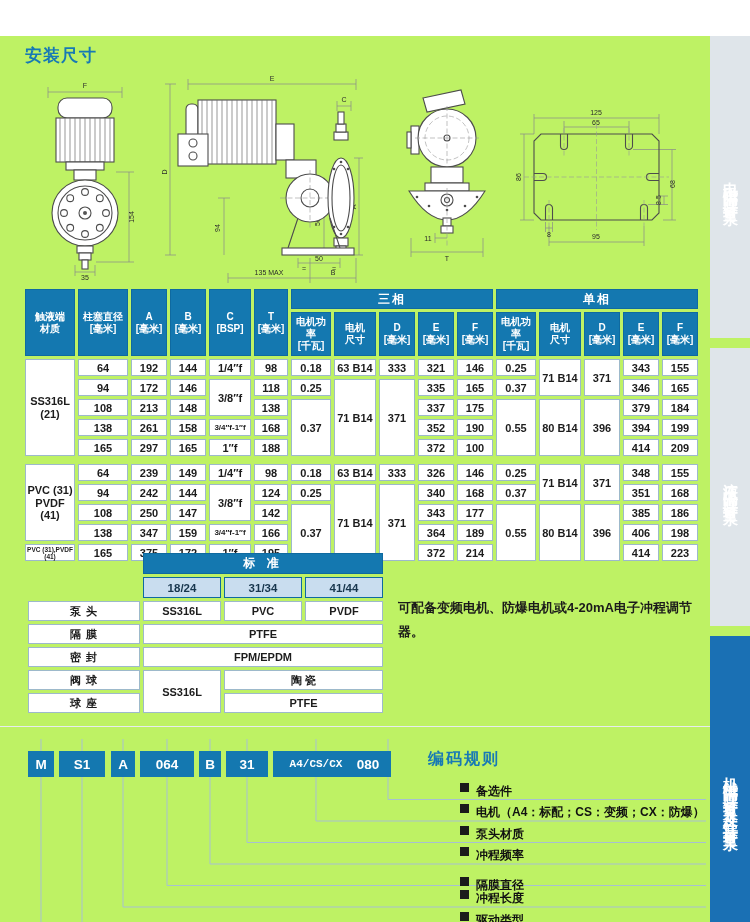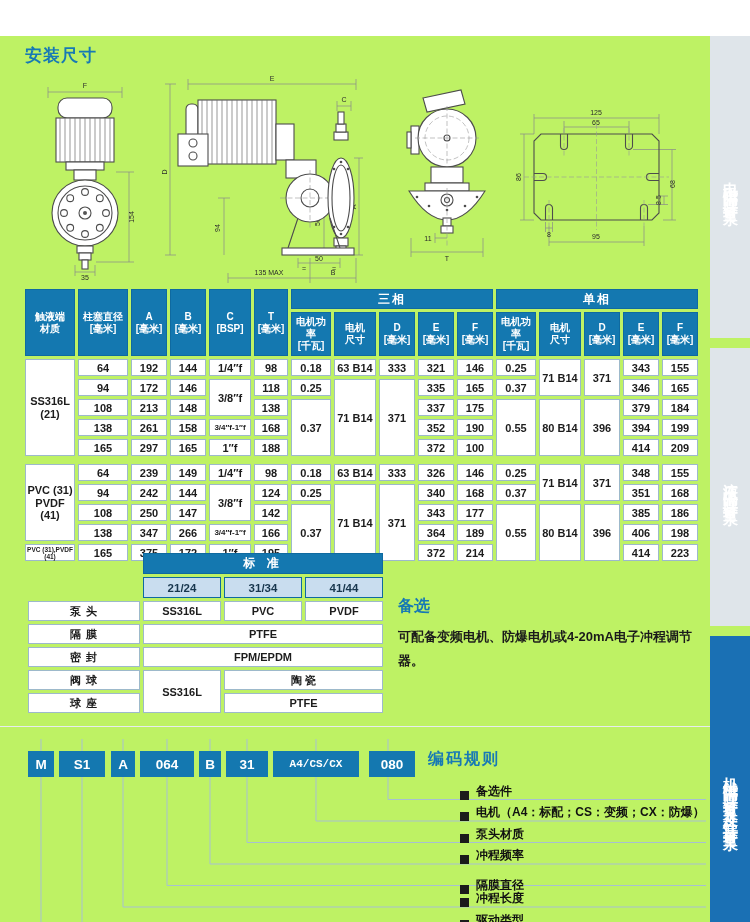--- a/index.html
+++ b/index.html
@@ -54,23 +54,23 @@
 
   .divider{position:absolute;left:0;top:690px;width:710px;height:1px;background:#e7ecef;}
 
   
   .coding{position:absolute;left:0;top:700px;width:750px;height:222px;}
   .coding svg.lines{position:absolute;left:0;top:0;pointer-events:none;}
   .cb{position:absolute;top:15px;height:26px;background:#1478b0;color:#fff;font-weight:700;
       display:flex;align-items:center;justify-content:center;font-size:13.5px;}
   .cb0{left:28px;width:26px;} .cb1{left:59px;width:46px;} .cb2{left:111px;width:24px;}
   .cb3{left:140px;width:54px;} .cb4{left:199px;width:22px;} .cb5{left:226px;width:42px;}
-  .cb6{left:273px;width:86px;font-size:11px;font-family:Liberation Mono, monospace;} .cb7{left:369px;width:46px;}
+  .cb6{left:273px;width:86px;font-size:11px;font-family:Liberation Mono, monospace;} .cb7{left:345px;width:46px;}
   .code-title{position:absolute;left:428px;top:13px;font-size:16px;font-weight:700;color:#1779b5;letter-spacing:2px;}
-  .leg{position:absolute;left:424px;height:17px;display:flex;align-items:flex-end;gap:7px;
+  .leg{position:absolute;left:424px;height:17px;display:flex;align-items:flex-start;gap:7px;
        font-size:12px;font-weight:600;color:#111;white-space:nowrap;padding-left:36px;}
   .leg .bullet{width:9px;height:9px;background:#1b1b1b;flex:0 0 auto;}
   .l0{top:47px;} .l1{top:68px;} .l2{top:90px;} .l3{top:111px;}
   .l4{top:141px;} .l5{top:154px;} .l6{top:176px;} .l7{top:197px;}
 
   
   .tab{position:absolute;left:710px;width:40px;display:flex;align-items:center;justify-content:center;}
   .tab .vt{writing-mode:vertical-rl;text-orientation:upright;font-weight:700;font-size:15px;
       letter-spacing:5px;color:#fff;}
   .tab1{top:0;height:302px;background:#dfe5ea;}
@@ -488,21 +488,21 @@
             <td class="">177</td>
             <td rowspan="3" class="">0.55</td>
             <td rowspan="3" class="">80 B14</td>
             <td rowspan="3" class="">396</td>
             <td class="">385</td>
             <td class="">186</td>
           </tr>
           <tr>
             <td class="">138</td>
             <td class="">347</td>
-            <td class="">266</td>
+            <td class="">159</td>
             <td class="small">3/4″f-1″f</td>
             <td class="">166</td>
             <td class="">364</td>
             <td class="">189</td>
             <td class="">406</td>
             <td class="">198</td>
           </tr>
           <tr>
             <td class="tiny">PVC (31),PVDF (41)</td>
             <td class="">165</td>
@@ -527,21 +527,21 @@
           <col style="width: 78px;">
           <col style="width: 78px;">
         </colgroup>
         <thead>
           <tr>
             <th class="blank"></th>
             <th colspan="3" class="">标  准</th>
           </tr>
           <tr>
             <th class="blank"></th>
-            <th class="sub">21/24</th>
+            <th class="sub">18/24</th>
             <th class="sub">31/34</th>
             <th class="sub">41/44</th>
           </tr>
         </thead>
         <tbody>
           <tr>
             <td class="lbl">泵  头</td>
             <td class="">SS316L</td>
             <td class="">PVC</td>
             <td class="">PVDF</td>
@@ -561,21 +561,20 @@
           </tr>
           <tr>
             <td class="lbl">球  座</td>
             <td colspan="2" class="">PTFE</td>
           </tr>
         </tbody>
       </table>
   </div>
 
   <div class="opts">
-    <h3>备选</h3>
     <p>可配备变频电机、防爆电机或4-20mA电子冲程调节器。</p>
   </div>
 
   <div class="divider"></div>
 
   <div class="coding">
     <svg class="lines" width="750" height="222" viewBox="0 0 750 222">
       <g stroke="#a7c0d2" stroke-width="1" fill="none">
         <line x1="41" y1="3" x2="41" y2="15"></line>
           <line x1="82" y1="3" x2="82" y2="15"></line>

